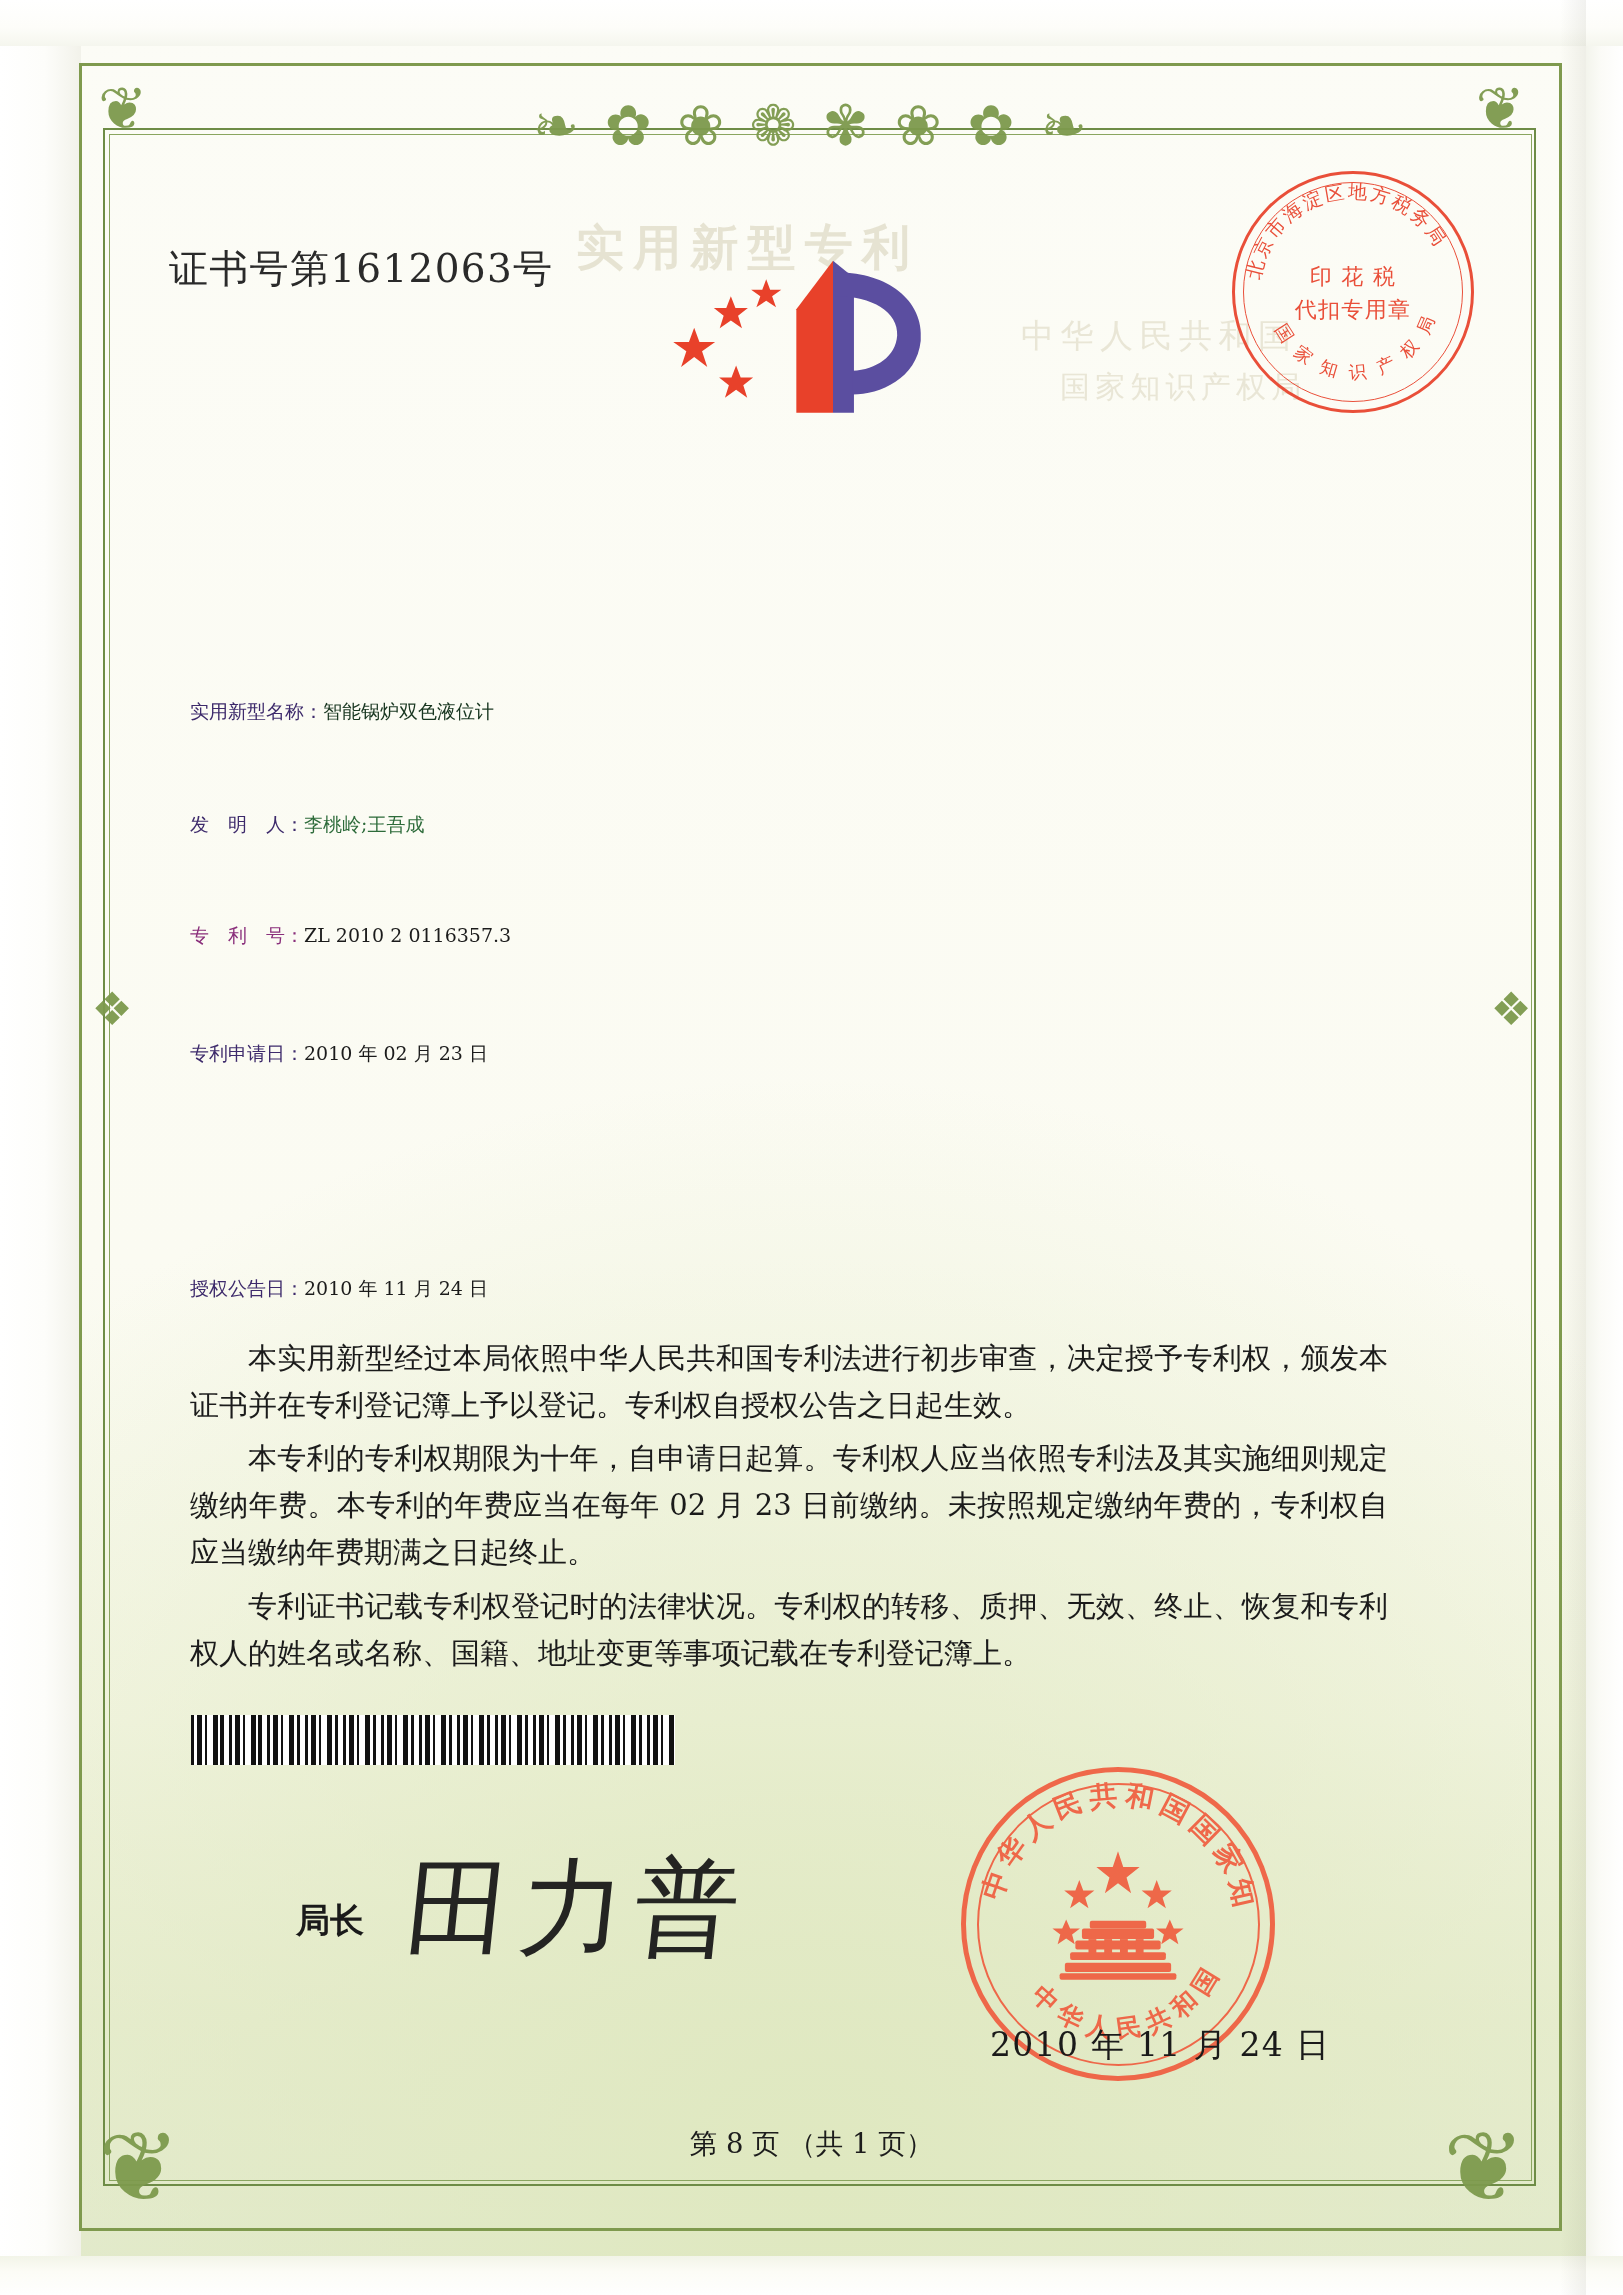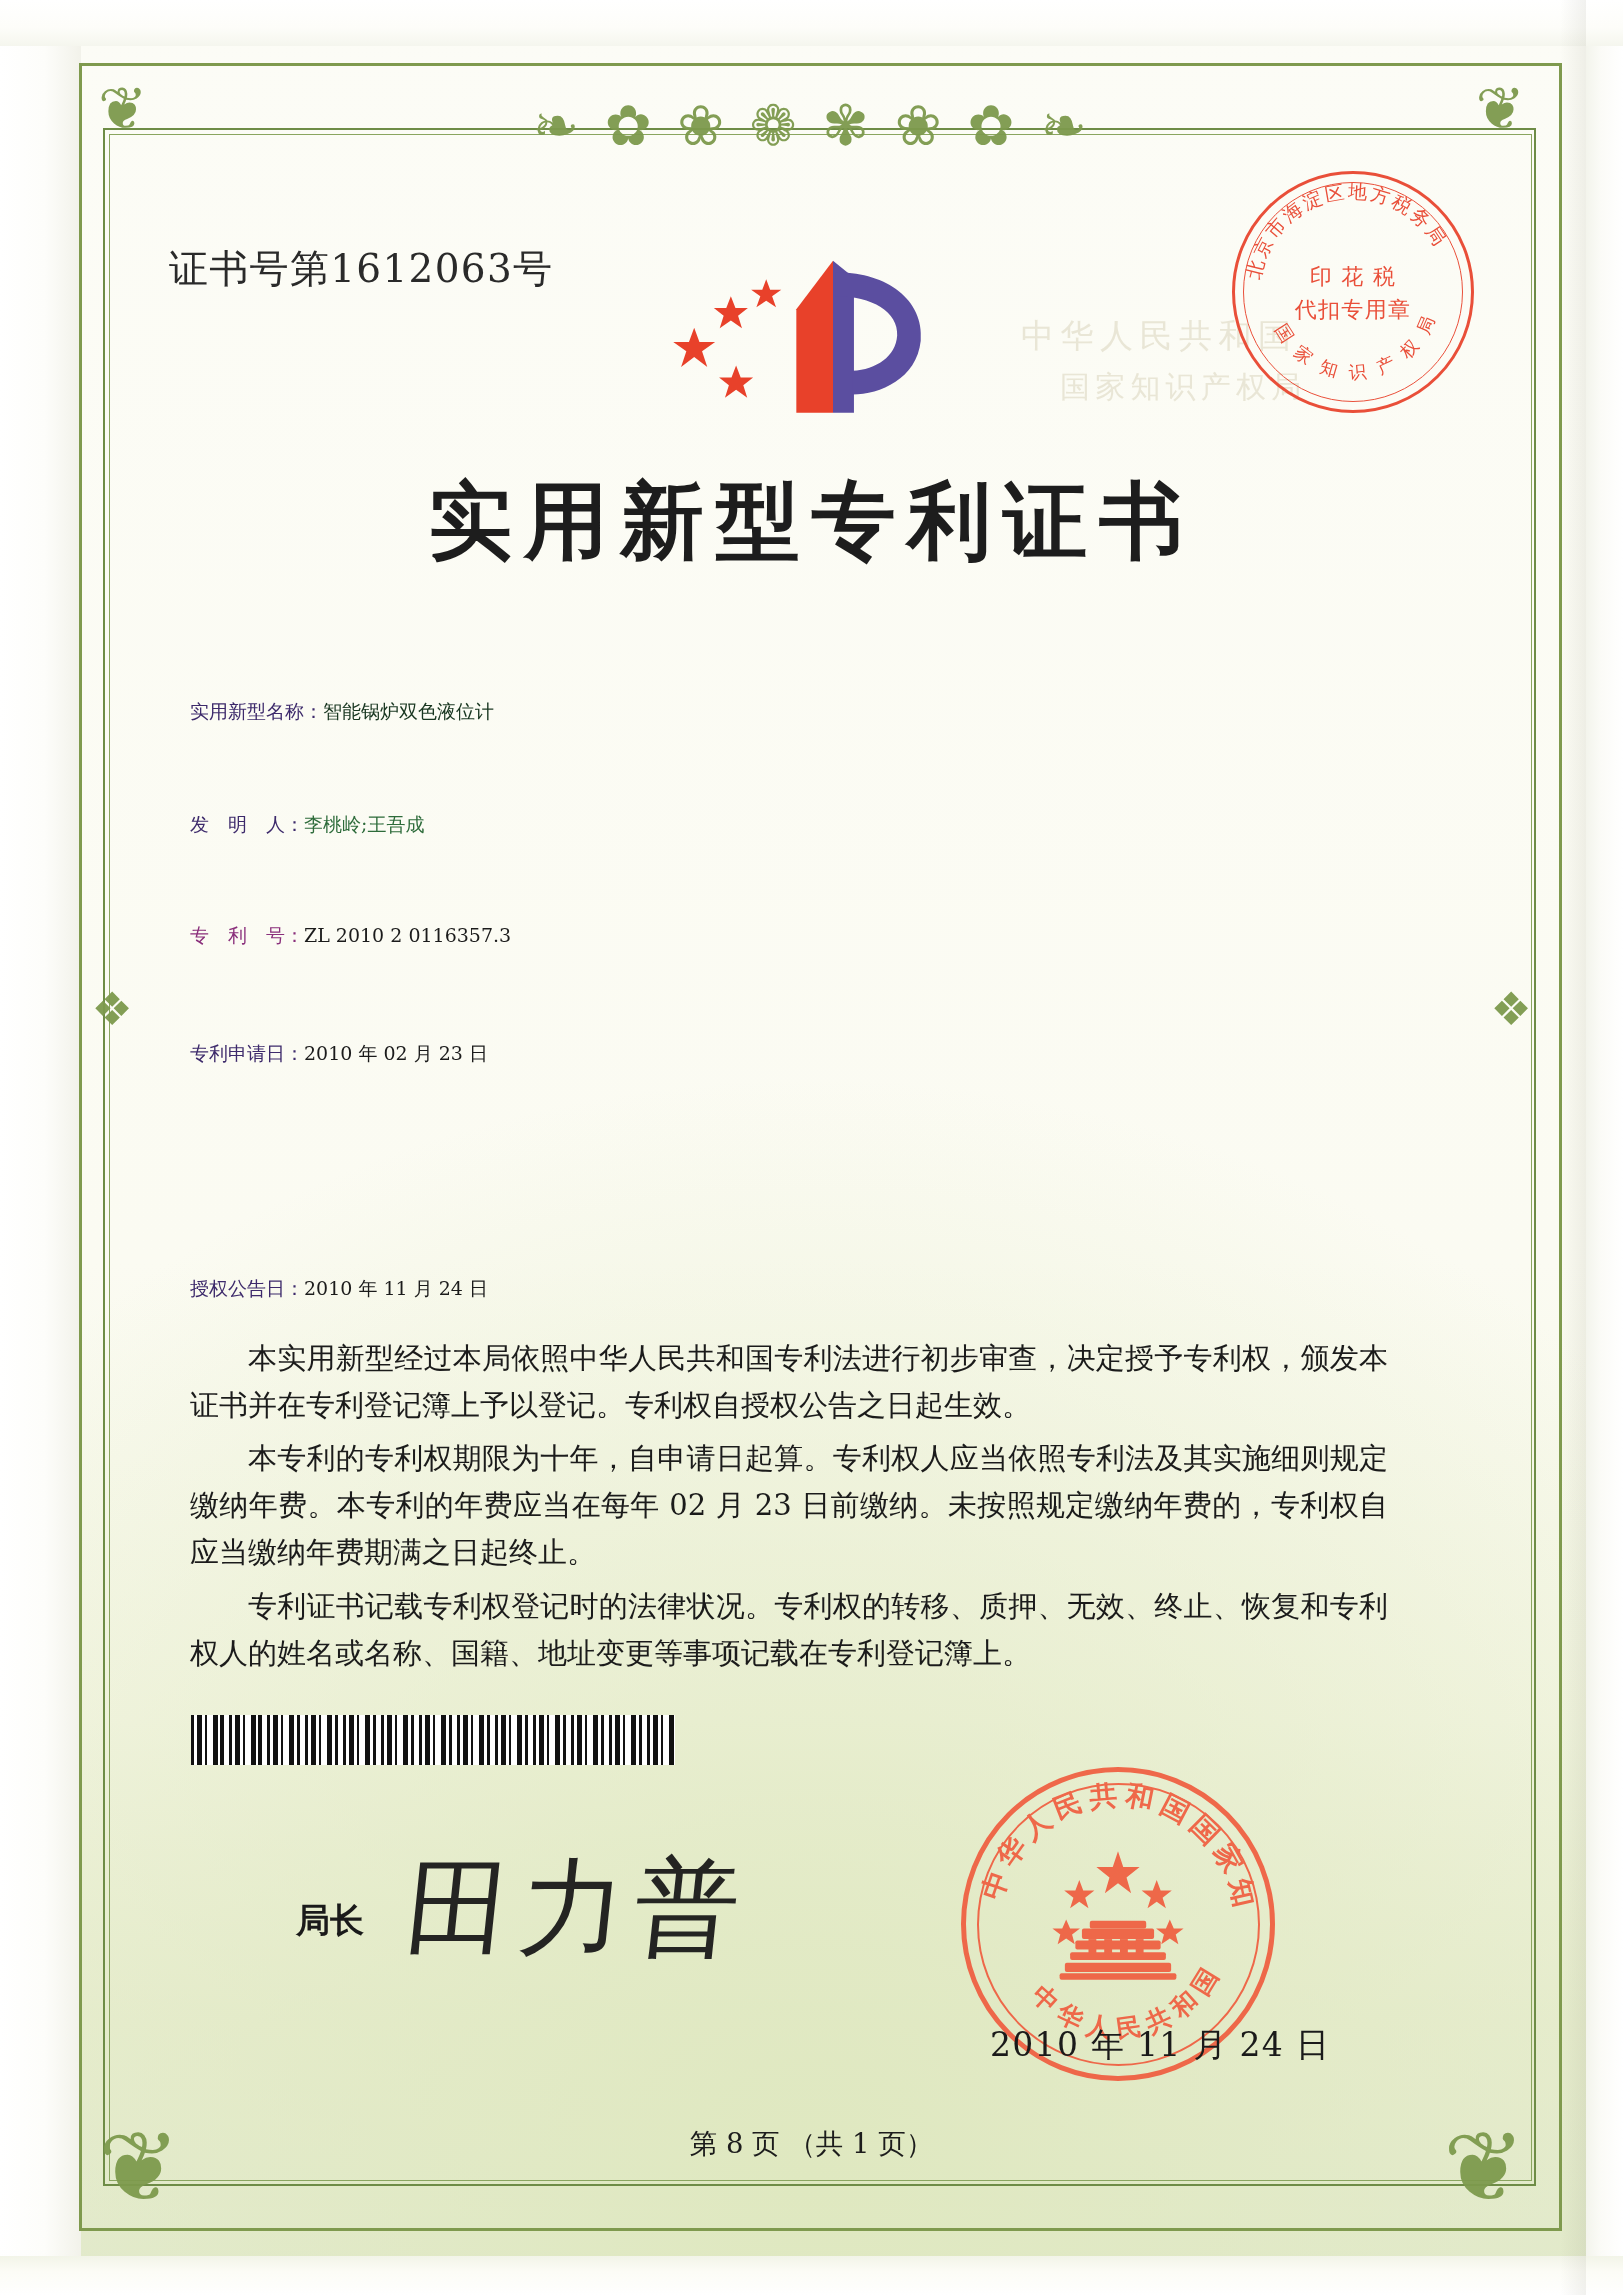--- a/index.html
+++ b/index.html
@@ -344,20 +344,21 @@
   <div class="frame-inner2"></div>
 
   <div class="ornament orn-top-center">❧ ✿ ❀ ❁ ✾ ❀ ✿ ❧</div>
   <div class="ornament orn-tl">❦</div>
   <div class="ornament orn-tr">❦</div>
   <div class="ornament orn-bl">❦</div>
   <div class="ornament orn-br">❦</div>
   <div class="ornament orn-side-left">❖</div>
   <div class="ornament orn-side-right">❖</div>
 
+  <div class="watermark">实用新型专利</div>
   <div class="watermark2">中华人民共和国</div>
   <div class="watermark3">国家知识产权局</div>
 
   <div class="cert-no">证书号第1612063号</div>
 
   <div class="logo">
     <svg width="275" height="190" viewBox="0 0 420 290">
       <g fill="#e8412a">
         <polygon points="40,120 48,142 72,142 52,156 60,180 40,165 20,180 28,156 8,142 32,142"></polygon>
         <polygon points="96,72 103,90 122,90 107,102 113,121 96,109 79,121 85,102 70,90 89,90"></polygon>
@@ -383,21 +384,20 @@
       <text font-size="28" fill="#e8412a" font-family="DejaVu Serif, serif" letter-spacing="6">
         <textPath href="#taxArcBot" startOffset="14%">国 家 知 识 产 权 局</textPath>
       </text>
     </svg>
     <div class="ctr">
       <div>印 花 税</div>
       <div>代扣专用章</div>
     </div>
   </div>
 
-  <div class="main-title">实用新型专利证书</div>
 
   <div class="field" style="top:699px">
     <span class="label">实用新型名称：</span><span class="value dk">智能锅炉双色液位计</span>
   </div>
 
   <div class="field" style="top:812px">
     <span class="label">发　明　人：</span><span class="value green">李桃岭;王吾成</span>
   </div>
 
   <div class="field" style="top:923px">

